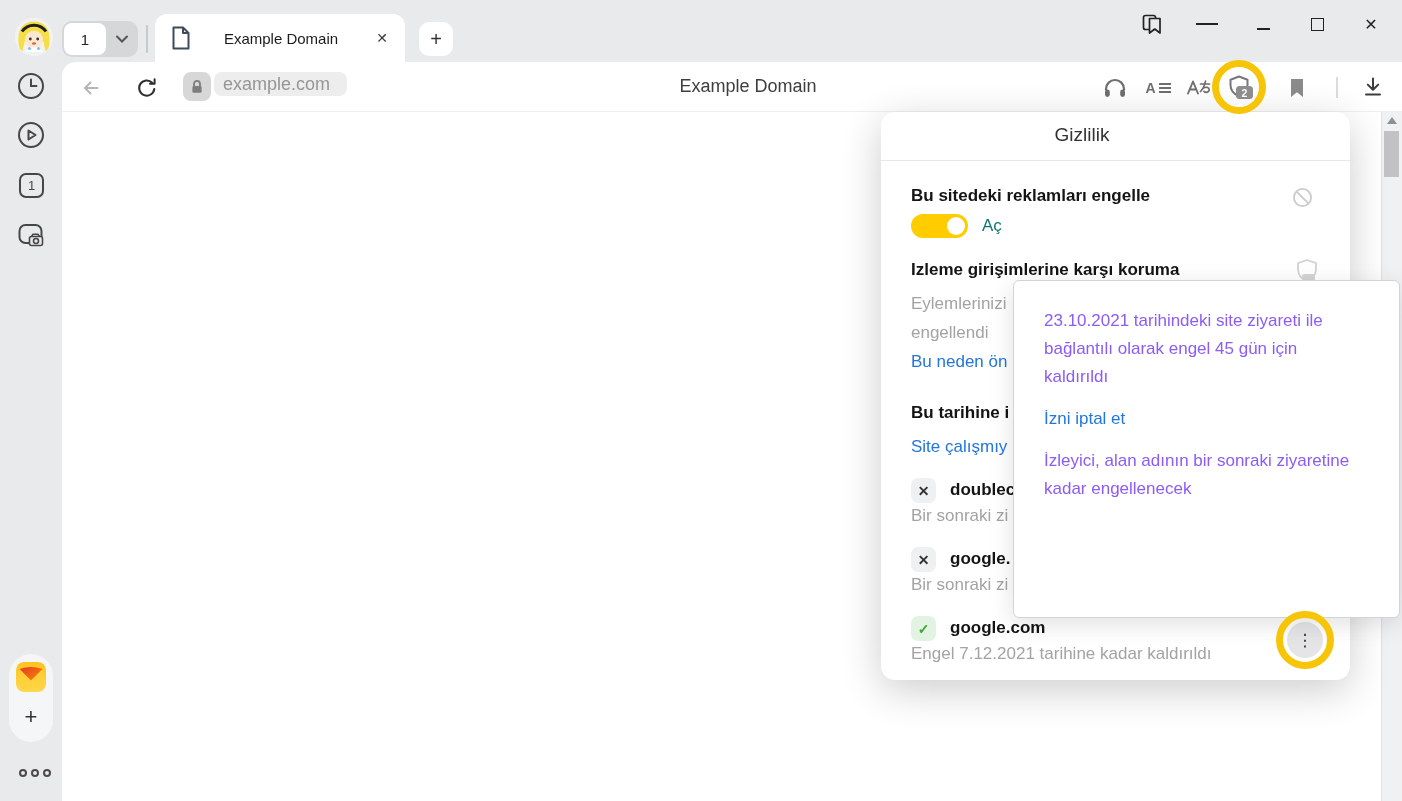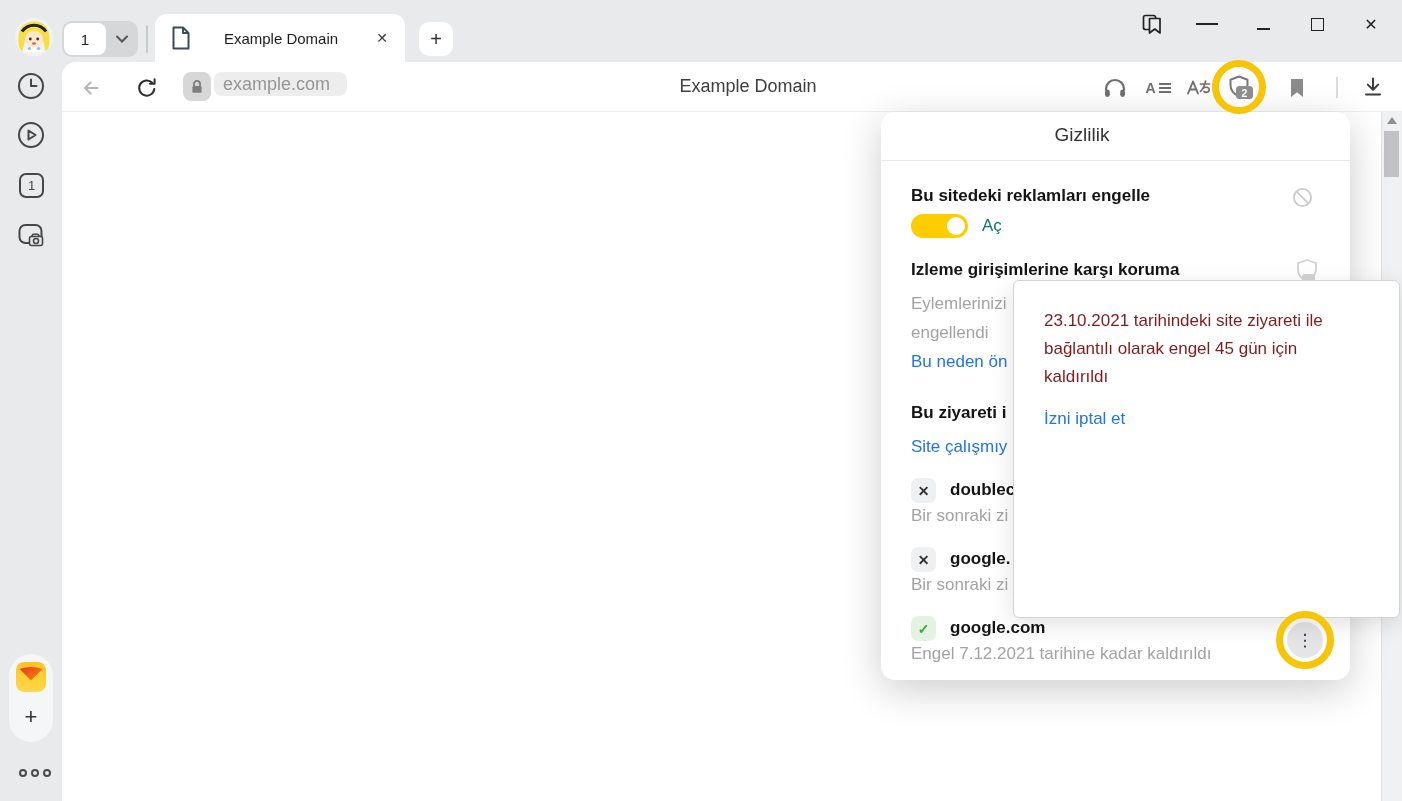--- a/index.html
+++ b/index.html
@@ -60,21 +60,21 @@
   .p-link { font-size:17px; color:#2276dd; }
   .toggle { left:911px; top:214px; width:57px; height:24px; border-radius:12px; background:#ffcc00; }
   .toggle-knob { position:absolute; right:3px; top:3px; width:18px; height:18px; border-radius:50%; background:#fff; }
   .tr-badge { width:25px; height:25px; border-radius:7px; display:flex; align-items:center; justify-content:center; font-size:14px; font-weight:bold; }
   .tr-blocked { background:#eef0f2; color:#333; }
   .tr-allowed { background:#e2f4e1; color:#3aa63e; }
   .more-btn { left:1287px; top:622px; width:36px; height:36px; border-radius:50%; background:#e5e5e7; display:flex; align-items:center; justify-content:center; font-size:17px; color:#333; z-index:42; }
 
   
   .tooltip { left:1013px; top:280px; width:387px; height:338px; background:#fff; border:1px solid #d4d4d4; border-radius:6px; box-shadow:0 6px 24px rgba(0,0,0,0.12); z-index:60; padding:26px 22px 0 30px; }
-  .tooltip p { font-size:17px; line-height:28px; color:#7f1d1d; margin-bottom:14px; }
+  .tooltip p { font-size:17px; line-height:28px; color:#8b5cf6; margin-bottom:14px; }
   .tooltip .tt-link { color:#2276dd; margin-bottom:14px; }
   .tt-p1 { max-width:322px; }
   .tt-p2 { max-width:340px; }
   .tt-p3 { max-width:272px; }
 
   
   .ring { border:7px solid #f6c508; border-radius:50%; z-index:100; background:transparent; }
 </style>
 </head>
 <body>
@@ -277,38 +277,39 @@
   <div class="popup-el" style="left:1294px; top:258px;">
     <svg width="26" height="30" viewBox="0 0 26 30">
         <path d="M13 2 L22 5.2 V11 c0 6-3.8 10-9 12.2 C7.8 21 4 17 4 11 V5.2 z" fill="none" stroke="#d2d2d2" stroke-width="1.8" stroke-linejoin="round"></path>
         <rect x="8" y="16" width="13" height="9" rx="2.5" fill="#d4d4d4"></rect>
       </svg>
   </div>
   <div class="popup-el p-gray" style="left:911px; top:294px;">Eylemlerinizi</div>
   <div class="popup-el p-gray" style="left:911px; top:323px;">engellendi</div>
   <div class="popup-el p-link" style="left:911px; top:352px;">Bu neden ön</div>
 
-  <div class="popup-el p-bold" style="left:911px; top:403px;">Bu ziyareti i</div>
+  <div class="popup-el p-bold" style="left:911px; top:403px;">Bu tarihine i</div>
   <div class="popup-el p-link" style="left:911px; top:437px;">Site çalışmıy</div>
 
   <div class="popup-el tr-badge tr-blocked" style="left:911px; top:478px;">✕</div>
   <div class="popup-el p-bold" style="left:950px; top:480px;">doublec</div>
   <div class="popup-el p-gray" style="left:911px; top:506px;">Bir sonraki zi</div>
 
   <div class="popup-el tr-badge tr-blocked" style="left:911px; top:547px;">✕</div>
   <div class="popup-el p-bold" style="left:950px; top:549px;text-align:right;">google.</div>
   <div class="popup-el p-gray" style="left:911px; top:575px;">Bir sonraki zi</div>
 
   <div class="popup-el tr-badge tr-allowed" style="left:911px; top:616px;">✓</div>
   <div class="popup-el p-bold" style="left:950px; top:618px;">google.com</div>
   <div class="popup-el p-gray" style="left:911px; top:644px;">Engel 7.12.2021 tarihine kadar kaldırıldı</div>
 
   <div class="abs more-btn">⋮</div>
 
   <div class="abs tooltip">
     <p class="tt-p1">23.10.2021 tarihindeki site ziyareti ile bağlantılı olarak engel 45 gün için kaldırıldı</p>
     <p class="tt-link">İzni iptal et</p>
+    <p class="tt-p2">İzleyici, alan adının bir sonraki ziyaretine kadar engellenecek</p>
   </div>
 
   <div class="abs ring" style="left:1212px; top:60px; width:54px; height:54px;"></div>
   <div class="abs ring" style="left:1276px; top:611px; width:58px; height:58px;"></div>
 
 </div>
 
 </body></html>

